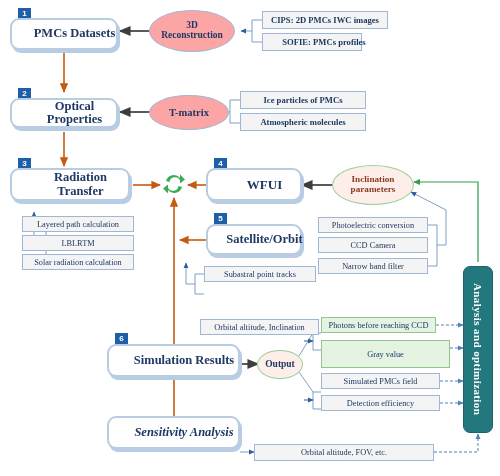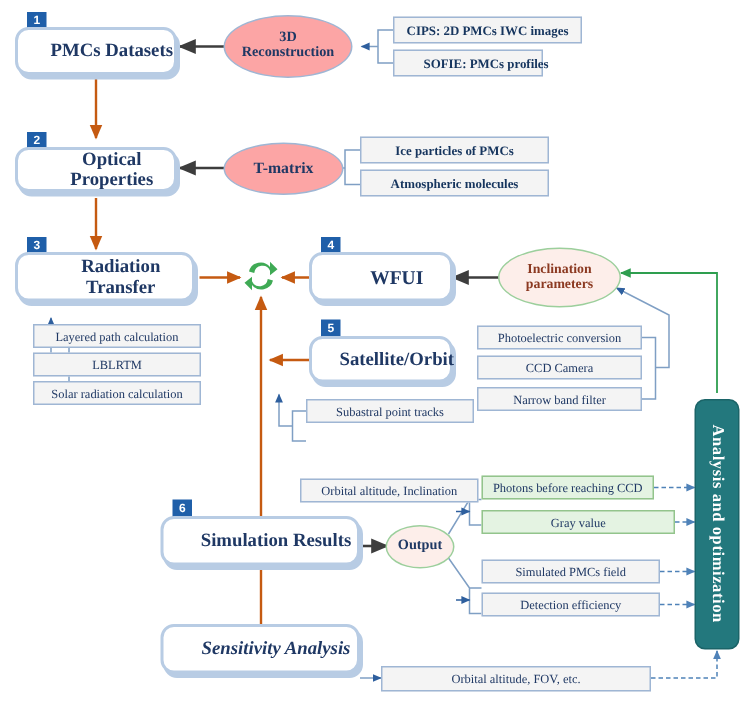--- a/index.html
+++ b/index.html
@@ -244,21 +244,21 @@
   <div class="leaf" style="left:22px;top:254px;width:112px;height:16px;">Solar radiation calculation</div>
 
   <div class="leaf" style="left:204px;top:266px;width:112px;height:16px;">Subastral point tracks</div>
   <div class="leaf" style="left:200px;top:286px;width:119px;height:16px;margin-top:33px;">Orbital altitude, Inclination</div>
 
   <div class="leaf" style="left:318px;top:217px;width:110px;height:16px;">Photoelectric conversion</div>
   <div class="leaf" style="left:318px;top:237px;width:110px;height:16px;">CCD Camera</div>
   <div class="leaf" style="left:318px;top:258px;width:110px;height:16px;">Narrow band filter</div>
 
   <div class="leaf leaf-green" style="left:321px;top:317px;width:115px;height:16px;">Photons before reaching CCD</div>
-  <div class="leaf leaf-green" style="left:321px;top:340px;width:129px;height:16px;">Gray value</div>
+  <div class="leaf leaf-green" style="left:321px;top:340px;width:129px;height:28px;">Gray value</div>
 
   <div class="leaf" style="left:321px;top:373px;width:119px;height:16px;">Simulated PMCs field</div>
   <div class="leaf" style="left:321px;top:395px;width:119px;height:16px;">Detection efficiency</div>
 
   <div class="leaf" style="left:254px;top:444px;width:180px;height:17px;">Orbital altitude, FOV, etc.</div>
 
   <div id="analysis-bar" style="left:463px;top:266px;width:30px;height:167px;">
     <span>Analysis and optimization</span>
   </div>
 

